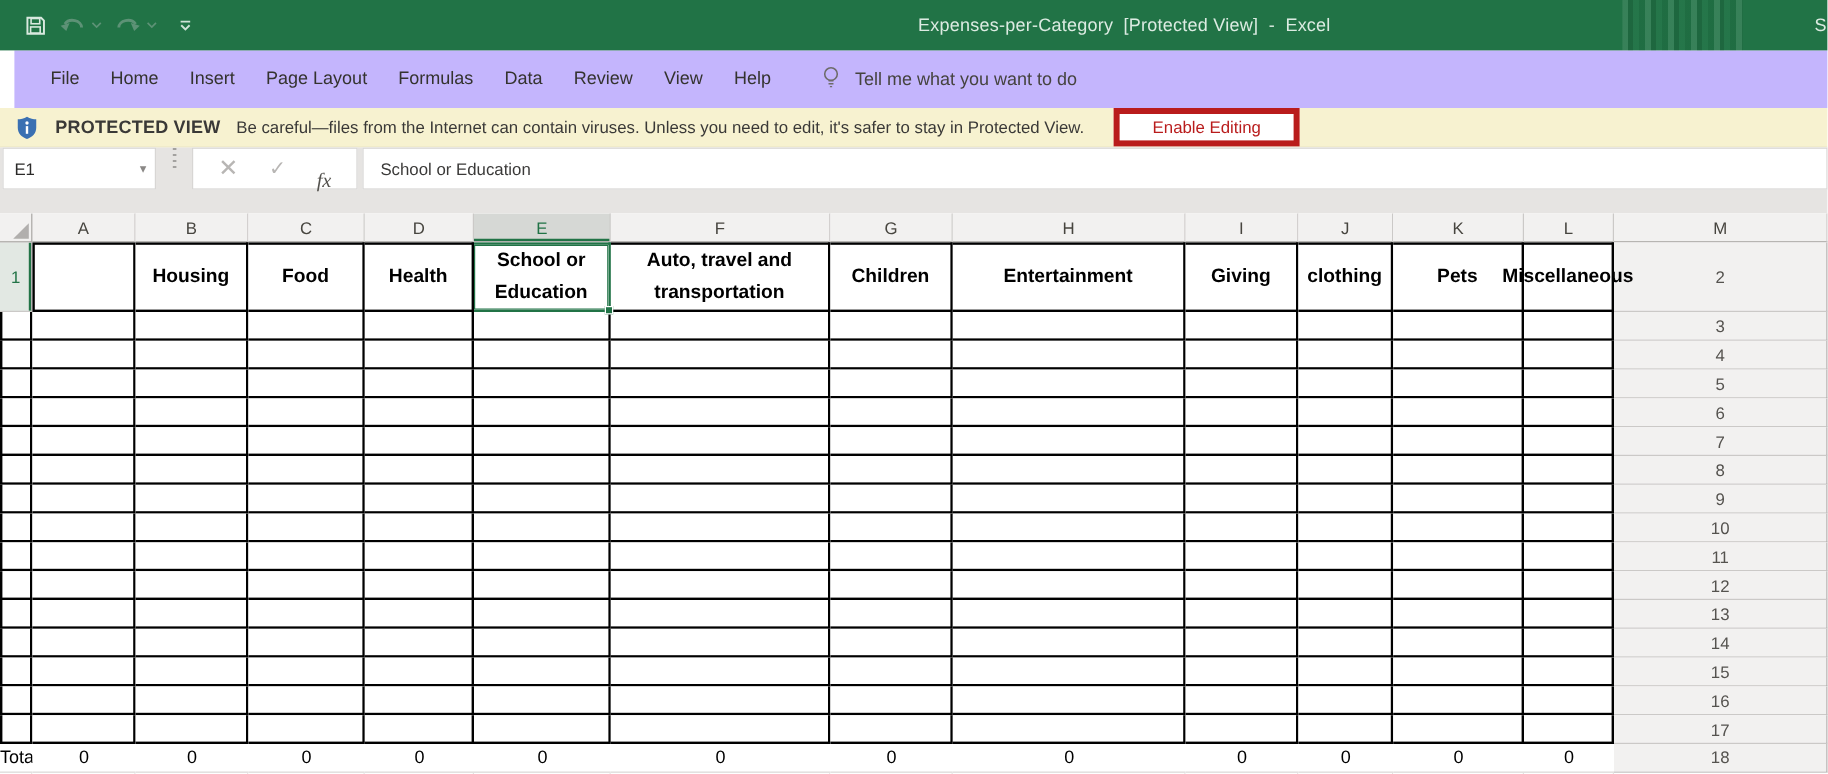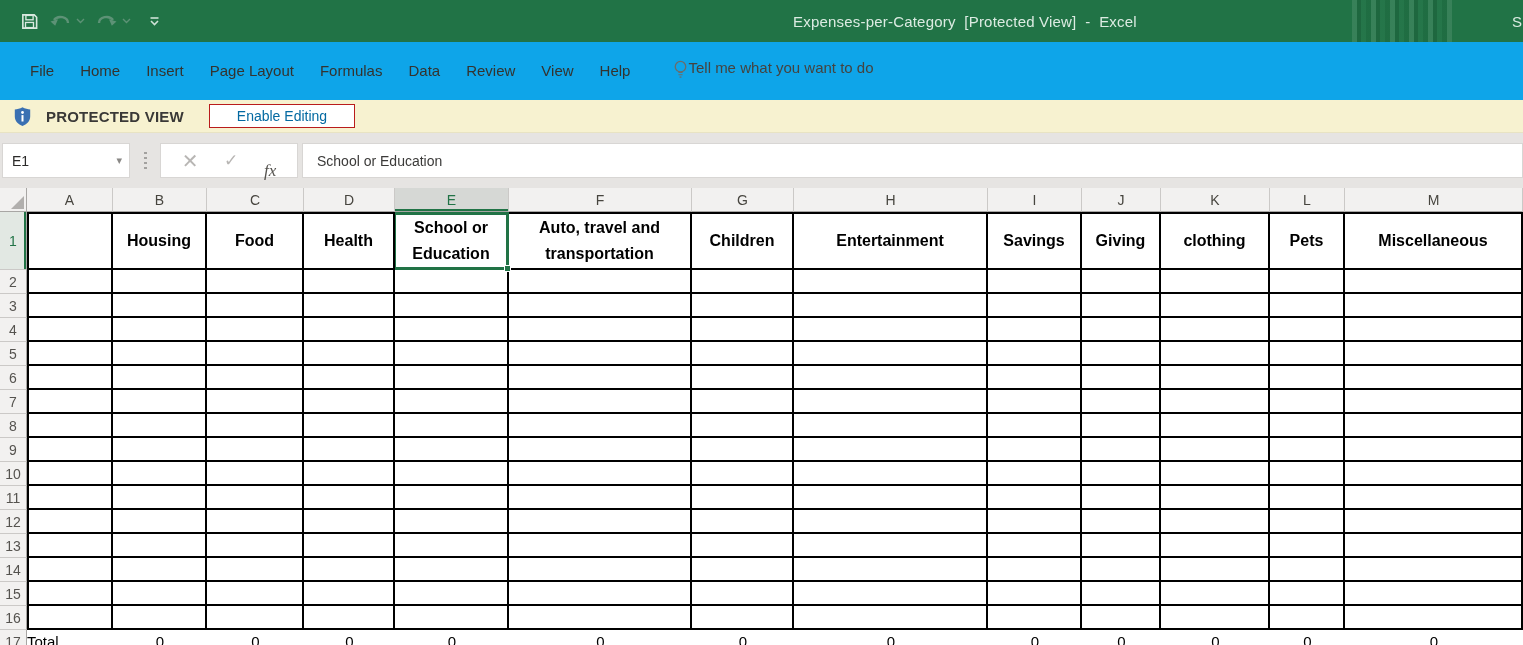--- a/index.html
+++ b/index.html
@@ -4,45 +4,45 @@
 <style>
   * { margin:0; padding:0; box-sizing:border-box; }
   html,body { width:1523px; height:645px; overflow:hidden; background:#fff;
               font-family:"Liberation Sans", sans-serif; }
 
   
   .titlebar { position:relative; height:42px; background:#217346; display:flex; align-items:center; }
   .qat { display:flex; align-items:center; gap:10px; margin-left:20px; }
   .qat .grp { display:flex; align-items:center; gap:4px; }
   .qat svg { display:block; }
-  .win-title { position:absolute; left:793px; top:0; height:42px; display:flex; align-items:center;
+  .win-title { position:absolute; left:765px; top:0; height:42px; display:flex; align-items:center;
                color:#dcebe2; font-size:15px; letter-spacing:.2px; white-space:pre; }
   .stripes { position:absolute; left:1352px; top:0; width:100px; height:42px;
              background:repeating-linear-gradient(90deg, rgba(255,255,255,.10) 0 5px,
                rgba(0,0,0,.10) 5px 9px, rgba(255,255,255,.02) 9px 14px, rgba(0,0,0,.05) 14px 19px); }
   .account { position:absolute; right:1px; top:0; height:42px; display:flex; align-items:center;
              color:#dcebe2; font-size:15px; }
 
   
-  .ribbon { height:58px; background:#0ea5e9; display:flex; align-items:center; }
+  .ribbon { height:48px; background:#c4b5fd; display:flex; align-items:center;margin-left:12px; }
   .tabs { display:flex; list-style:none; padding-left:17px; }
   .tabs li { padding:0 13px; font-size:15px; color:#34332f; cursor:default; line-height:42px; }
-  .tellme { display:flex; align-items:flex-start; gap:0; margin-left:30px; color:#45433f; font-size:15px; }
+  .tellme { display:flex; align-items:center; gap:12px; margin-left:30px; color:#45433f; font-size:15px; }
 
   
   .pv-bar { height:33px; background:#f7f2d0; display:flex; align-items:center;
             border-bottom:1px solid rgba(0,0,0,.06); }
   .pv-shield { margin-left:14px; display:flex; }
   .pv-label { margin-left:15px; font-weight:700; font-size:15px; color:#3a3937; letter-spacing:.2px; }
   .pv-msg { margin-left:13px; font-size:14px; color:#3a3937; }
-  .pv-btn { margin-left:25px; background:#fff; border:1px solid #b91c1c; font-size:14px; color:#0369a1;
+  .pv-btn { margin-left:25px; background:#fff; border:5px solid #b91c1c; font-size:14px; color:#b91c1c;
             padding:3px 27px; font-family:"Liberation Sans",sans-serif; cursor:pointer; }
 
   
-  .fbar { height:55px; background:#e6e4e2; display:flex; align-items:center; }
+  .fbar { height:55px; background:#e6e4e2; display:flex; }
   .namebox { width:128px; height:35px; background:#fff; border:1px solid #d8d6d4; margin-left:2px;
              display:flex; align-items:center; position:relative; }
   .namebox .nb-text { padding-left:9px; font-size:14px; color:#2b2a29; }
   .namebox .nb-drop { position:absolute; right:7px; color:#8a8886; font-size:11px; }
   .grip { width:3px; height:17px; margin:0 13px 0 14px;
           background-image:repeating-linear-gradient(#a3a19f 0 2px, transparent 2px 5px); }
   .fbtns { width:138px; height:35px; background:#fff; border:1px solid #d8d6d4;
            display:flex; align-items:center; justify-content:space-around; padding:0 8px; }
   .ic-cancel { color:#b8b6b4; font-size:20px; line-height:1; }
   .ic-enter  { color:#b8b6b4; font-size:17px; line-height:1; }
@@ -150,20 +150,21 @@
 
 <div class="pv-bar">
   <span class="pv-shield">
     <svg width="17" height="21" viewBox="0 0 17 20">
         <path d="M8.5 0.8 C11 2.3 14 2.9 16.2 2.9 V10 C16.2 14.8 12.6 17.9 8.5 19.4 C4.4 17.9 0.8 14.8 0.8 10 V2.9 C3 2.9 6 2.3 8.5 0.8 Z" fill="#3a70b2"></path>
         <circle cx="8.5" cy="6" r="1.4" fill="#fff"></circle>
         <rect x="7.5" y="8.6" width="2" height="6.4" fill="#fff"></rect>
       </svg>
   </span>
   <span class="pv-label">PROTECTED VIEW</span>
+  <span class="pv-msg">Be careful—files from the Internet can contain viruses. Unless you need to edit, it's safer to stay in Protected View.</span>
   <button class="pv-btn">Enable Editing</button>
 </div>
 
 <div class="fbar">
   <div class="namebox">
     <span class="nb-text">E1</span>
     <span class="nb-drop">▾</span>
   </div>
   <div class="grip"></div>
   <div class="fbtns">
@@ -195,21 +196,20 @@
     <div class="colhdr">M</div>
     <div class="rowhdr selrow">1</div>
     <div class="cell cat bt br bb bl"></div>
     <div class="cell cat bt br bb">Housing</div>
     <div class="cell cat bt br bb">Food</div>
     <div class="cell cat bt br bb">Health</div>
     <div class="cell cat bt br bb selcell">School or Education<span class="fill"></span></div>
     <div class="cell cat bt br bb">Auto, travel and transportation</div>
     <div class="cell cat bt br bb">Children</div>
     <div class="cell cat bt br bb">Entertainment</div>
-    <div class="cell cat bt br bb">Savings</div>
     <div class="cell cat bt br bb">Giving</div>
     <div class="cell cat bt br bb">clothing</div>
     <div class="cell cat bt br bb">Pets</div>
     <div class="cell cat bt br bb">Miscellaneous</div>
     <div class="rowhdr">2</div>
     <div class="cell br bb bl"></div>
     <div class="cell br bb"></div>
     <div class="cell br bb"></div>
     <div class="cell br bb"></div>
     <div class="cell br bb"></div>

